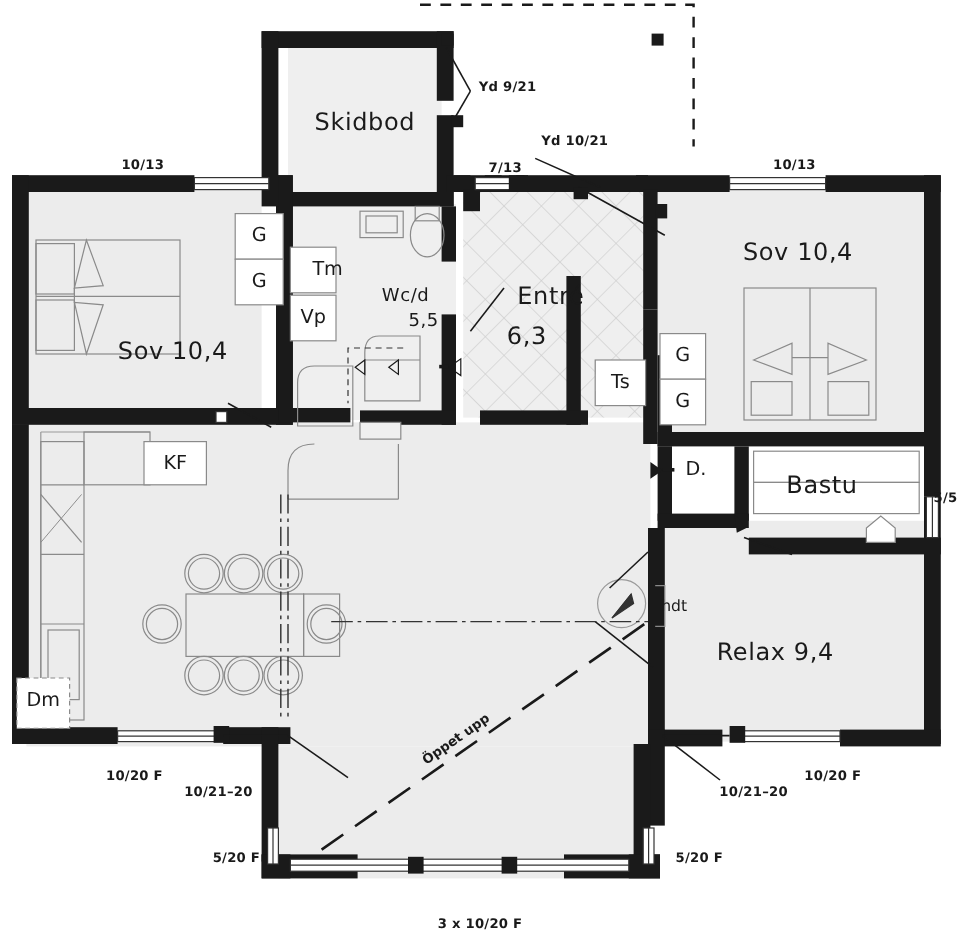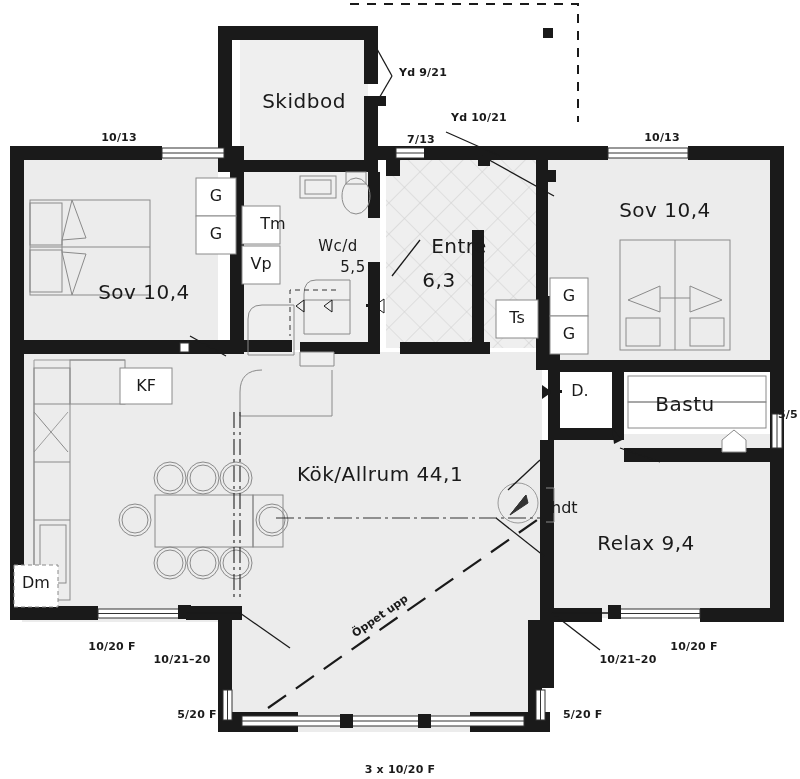--- a/index.html
+++ b/index.html
@@ -8,21 +8,21 @@
     font-family:"DejaVu Sans", sans-serif;
     width:800px;height:779px;overflow:hidden;
   }
   #plan-root{position:relative;width:800px;height:779px;background:#fff;}
   #plan-svg{position:absolute;top:0;left:0;}
   .lbl{position:absolute;color:#1a1a1a;white-space:nowrap;}
   .room-name{font-size:20px;letter-spacing:.5px;}
   .room-name-sm{font-size:15px;letter-spacing:.5px;}
   .dim{font-size:11px;font-weight:bold;letter-spacing:.2px;}
   .boxlbl{font-size:16px;}
-  .tiny{font-size:16px;}
+  .tiny{font-size:13px;}
   .oppet{font-size:11px;font-weight:bold;}
   .ctr{transform:translateX(-50%);text-align:left;}
 </style>
 </head>
 <body>
 
 <div id="plan-root">
 
   <svg id="plan-svg" width="800" height="779" viewBox="0 0 800 779" shape-rendering="geometricPrecision">
 
@@ -302,21 +302,20 @@
   <div class="lbl room-name-sm ctr" style="left:338px;top:237px;">Wc/d</div>
   <div class="lbl room-name-sm ctr" style="left:338px;top:258px;margin-left:15px;">5,5</div>
 
   <div class="lbl room-name ctr" style="left:459px;top:234px;">Entré</div>
   <div class="lbl room-name ctr" style="left:439px;top:256px;margin-top:12px;">6,3</div>
 
   <div class="lbl room-name ctr" style="left:665px;top:198px;">Sov 10,4</div>
 
   <div class="lbl room-name ctr" style="left:685px;top:392px;">Bastu</div>
 
-  <div class="lbl room-name ctr" style="left:380px;top:462px;">Kök/Allrum 44,1</div>
 
   <div class="lbl room-name ctr" style="left:646px;top:531px;">Relax 9,4</div>
 
   <div class="lbl boxlbl ctr" style="left:216px;top:186px;">G</div>
   <div class="lbl boxlbl ctr" style="left:216px;top:224px;">G</div>
   <div class="lbl boxlbl ctr" style="left:261px;top:214px;margin-left:12px;">Tm</div>
   <div class="lbl boxlbl ctr" style="left:261px;top:254px;">Vp</div>
   <div class="lbl boxlbl ctr" style="left:569px;top:286px;">G</div>
   <div class="lbl boxlbl ctr" style="left:569px;top:324px;">G</div>
   <div class="lbl boxlbl ctr" style="left:517px;top:308px;">Ts</div>

